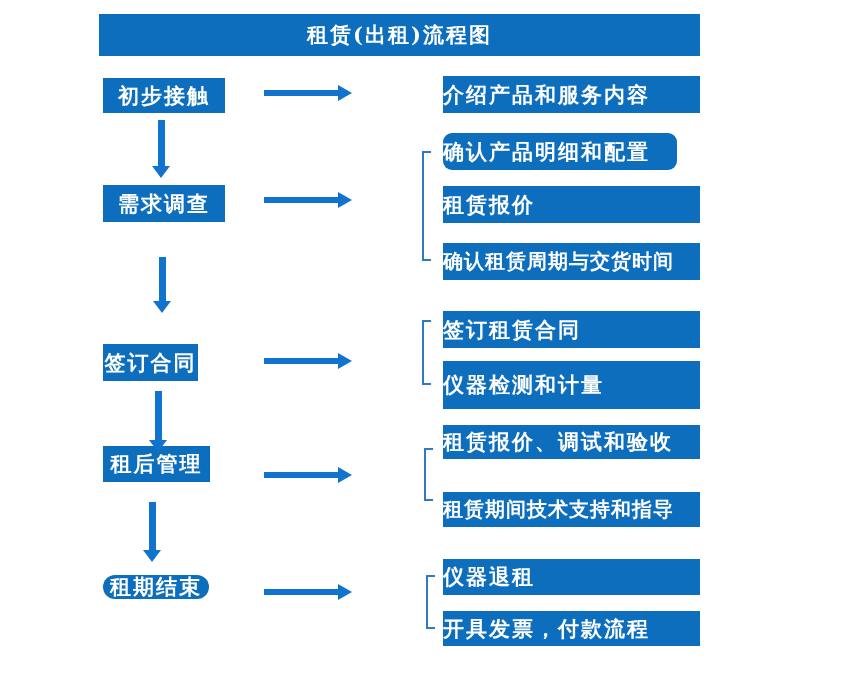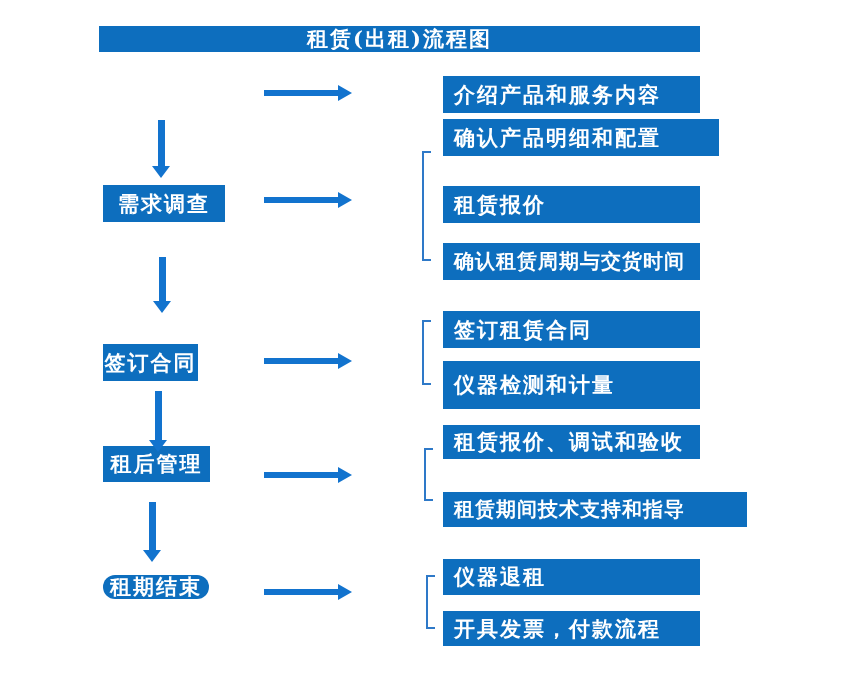--- a/index.html
+++ b/index.html
@@ -18,21 +18,21 @@
   .canvas{position:absolute;left:0;top:0;width:844px;height:688px;}
 
   
   .bar,.box{
     position:absolute;background:var(--box-blue);color:var(--text-white);
     font-weight:bold;font-size:21px;letter-spacing:2px;white-space:nowrap;
     display:flex;align-items:center;
   }
   .bar{justify-content:center;}
   .box.left{justify-content:center;}
-  .box.right{justify-content:flex-start;padding-left:11px;text-align:right;}
+  .box.right{justify-content:flex-start;text-align:right;}
 
   .harrow{position:absolute;height:6px;background:var(--arrow-blue);}
   .harrow::after{
     content:"";position:absolute;right:-14px;top:-5px;width:0;height:0;
     border-top:8px solid transparent;border-bottom:8px solid transparent;
     border-left:14px solid var(--arrow-blue);
   }
   .varrow{position:absolute;width:7px;background:var(--arrow-blue);}
   .varrow::after{
     content:"";position:absolute;left:-6px;bottom:-12px;width:0;height:0;
@@ -40,64 +40,65 @@
     border-top:12px solid var(--arrow-blue);
   }
   .bracket{
     position:absolute;width:9px;
     border-left:2px solid var(--bracket-blue);
     border-top:2px solid var(--bracket-blue);
     border-bottom:2px solid var(--bracket-blue);
   }
 
   
-  .title-bar{left:99px;top:26px;width:601px;height:26px;}
+  .title-bar{left:99px;top:14px;width:601px;height:42px;}
 
   .s1{left:103px;top:78px; width:122px;height:35px;}
   .s2{left:103px;top:185px;width:122px;height:37px;}
   .s3{left:103px;top:344px;width:95px;height:37px;}
   .s4{left:103px;top:446px;width:107px;height:36px;}
   .s5{left:103px;top:575px;width:106px;height:24px;border-radius:13px;}
 
   .a1{left:158px;top:120px;height:46px;}
   .a2{left:159px;top:257px;height:44px;}
   .a3{left:155px;top:391px;height:49px;}
   .a4{left:149px;top:502px;height:48px;}
 
   .h1{left:264px;top:90px; width:74px;}
   .h2{left:264px;top:197px;width:74px;}
   .h3{left:264px;top:358px;width:74px;}
   .h4{left:264px;top:472px;width:74px;}
   .h5{left:264px;top:589px;width:74px;}
 
   .r1{left:443px;top:76px; width:257px;height:37px;}
-  .r2{left:443px;top:119px;width:276px;height:37px;}
+  .r2{left:443px;top:133px;width:234px;height:37px;border-radius:9px;}
   .r3{left:443px;top:186px;width:257px;height:37px;}
   .r4{left:443px;top:243px;width:257px;height:37px;font-size:20px;letter-spacing:1px;}
   .r5{left:443px;top:311px;width:257px;height:37px;}
   .r6{left:443px;top:361px;width:257px;height:48px;}
   .r7{left:443px;top:425px;width:257px;height:34px;}
-  .r8{left:443px;top:492px;width:304px;height:35px;font-size:20px;letter-spacing:1px;}
+  .r8{left:443px;top:492px;width:257px;height:35px;font-size:20px;letter-spacing:1px;}
   .r9{left:443px;top:559px;width:257px;height:36px;}
   .r10{left:443px;top:611px;width:257px;height:35px;}
 
   .b2{left:422px;top:151px;height:110px;}
   .b3{left:422px;top:320px;height:65px;}
   .b4{left:424px;top:448px;height:53px;}
   .b5{left:426px;top:575px;height:54px;}
 </style>
 </head>
 <body>
 
 <div class="canvas">
 
   <div class="bar title-bar">
     <span>租赁(出租)流程图</span>
   </div>
 
+  <div class="box left s1">初步接触</div>
   <div class="box left s2">需求调查</div>
   <div class="box left s3">签订合同</div>
   <div class="box left s4">租后管理</div>
   <div class="box left s5">租期结束</div>
 
   <div class="varrow a1"></div>
   <div class="varrow a2"></div>
   <div class="varrow a3"></div>
   <div class="varrow a4"></div>
 

